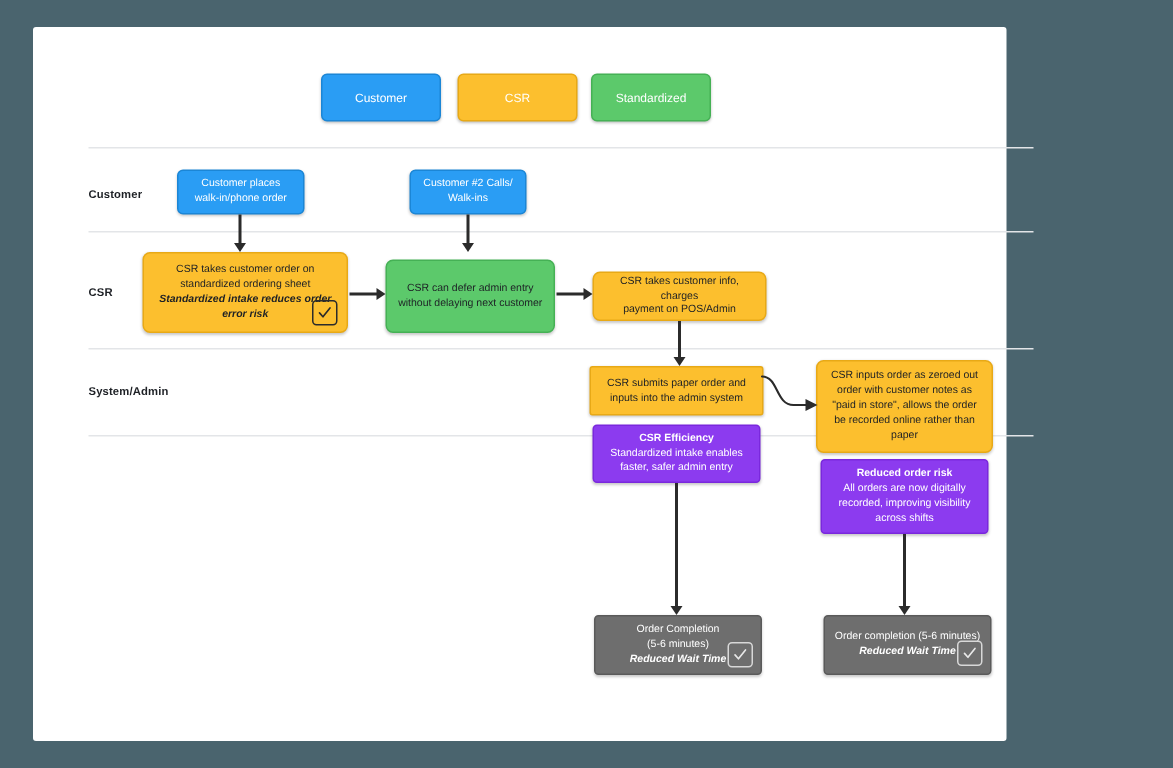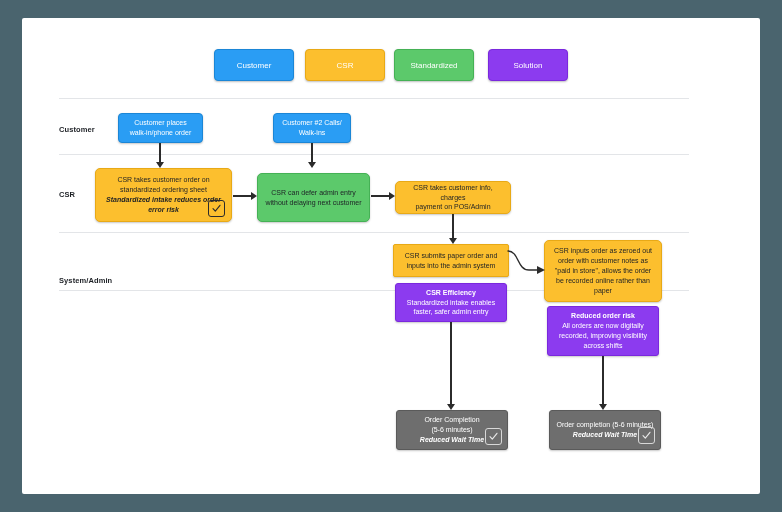--- a/index.html
+++ b/index.html
@@ -5,21 +5,21 @@
   html,body{margin:0;padding:0;}
   body{
     width:782px;height:512px;
     background:#4a646e;
     font-family:"Liberation Sans", sans-serif;
     overflow:hidden;
   }
   #canvas{
     position:absolute;
     left:22px;top:18px;
-    width:738px;height:476px;
+    width:649px;height:476px;
     background:#ffffff;
     border-radius:2px;
   }
   .abs{position:absolute;}
 
   
   .legend-box{
     display:flex;align-items:center;justify-content:center;
     border-radius:4px;
     font-size:8px;color:#ffffff;
@@ -92,32 +92,29 @@
 
   <div class="abs legend-box lg-customer" style="left:192px;top:31px;width:78px;height:30px;">
     <span>Customer</span>
   </div>
   <div class="abs legend-box lg-csr" style="left:283px;top:31px;width:78px;height:30px;">
     <span>CSR</span>
   </div>
   <div class="abs legend-box lg-cons" style="left:372px;top:31px;width:78px;height:30px;">
     <span>Standardized</span>
   </div>
-  <div class="abs legend-box lg-sol" style="left:466px;top:31px;width:78px;height:30px;">
-    <span>Solution</span>
-  </div>
 
   <div class="abs lane-line" style="left:37px;top:80px;width:630px;"></div>
   <div class="abs lane-line" style="left:37px;top:136px;width:630px;"></div>
   <div class="abs lane-line" style="left:37px;top:214px;width:630px;"></div>
   <div class="abs lane-line" style="left:37px;top:272px;width:630px;"></div>
 
   <div class="abs lane-label" style="left:37px;top:107px;">Customer</div>
   <div class="abs lane-label" style="left:37px;top:172px;">CSR</div>
-  <div class="abs lane-label" style="left:37px;top:258px;">System/Admin</div>
+  <div class="abs lane-label" style="left:37px;top:238px;">System/Admin</div>
 
   <div class="abs node n-blue" style="left:96px;top:95px;width:85px;height:30px;">
     <span>Customer places</span>
     <span>walk-in/phone order</span>
   </div>
 
   <div class="abs node n-blue" style="left:251px;top:95px;width:78px;height:30px;">
     <span>Customer #2 Calls/</span>
     <span>Walk-ins</span>
   </div>

